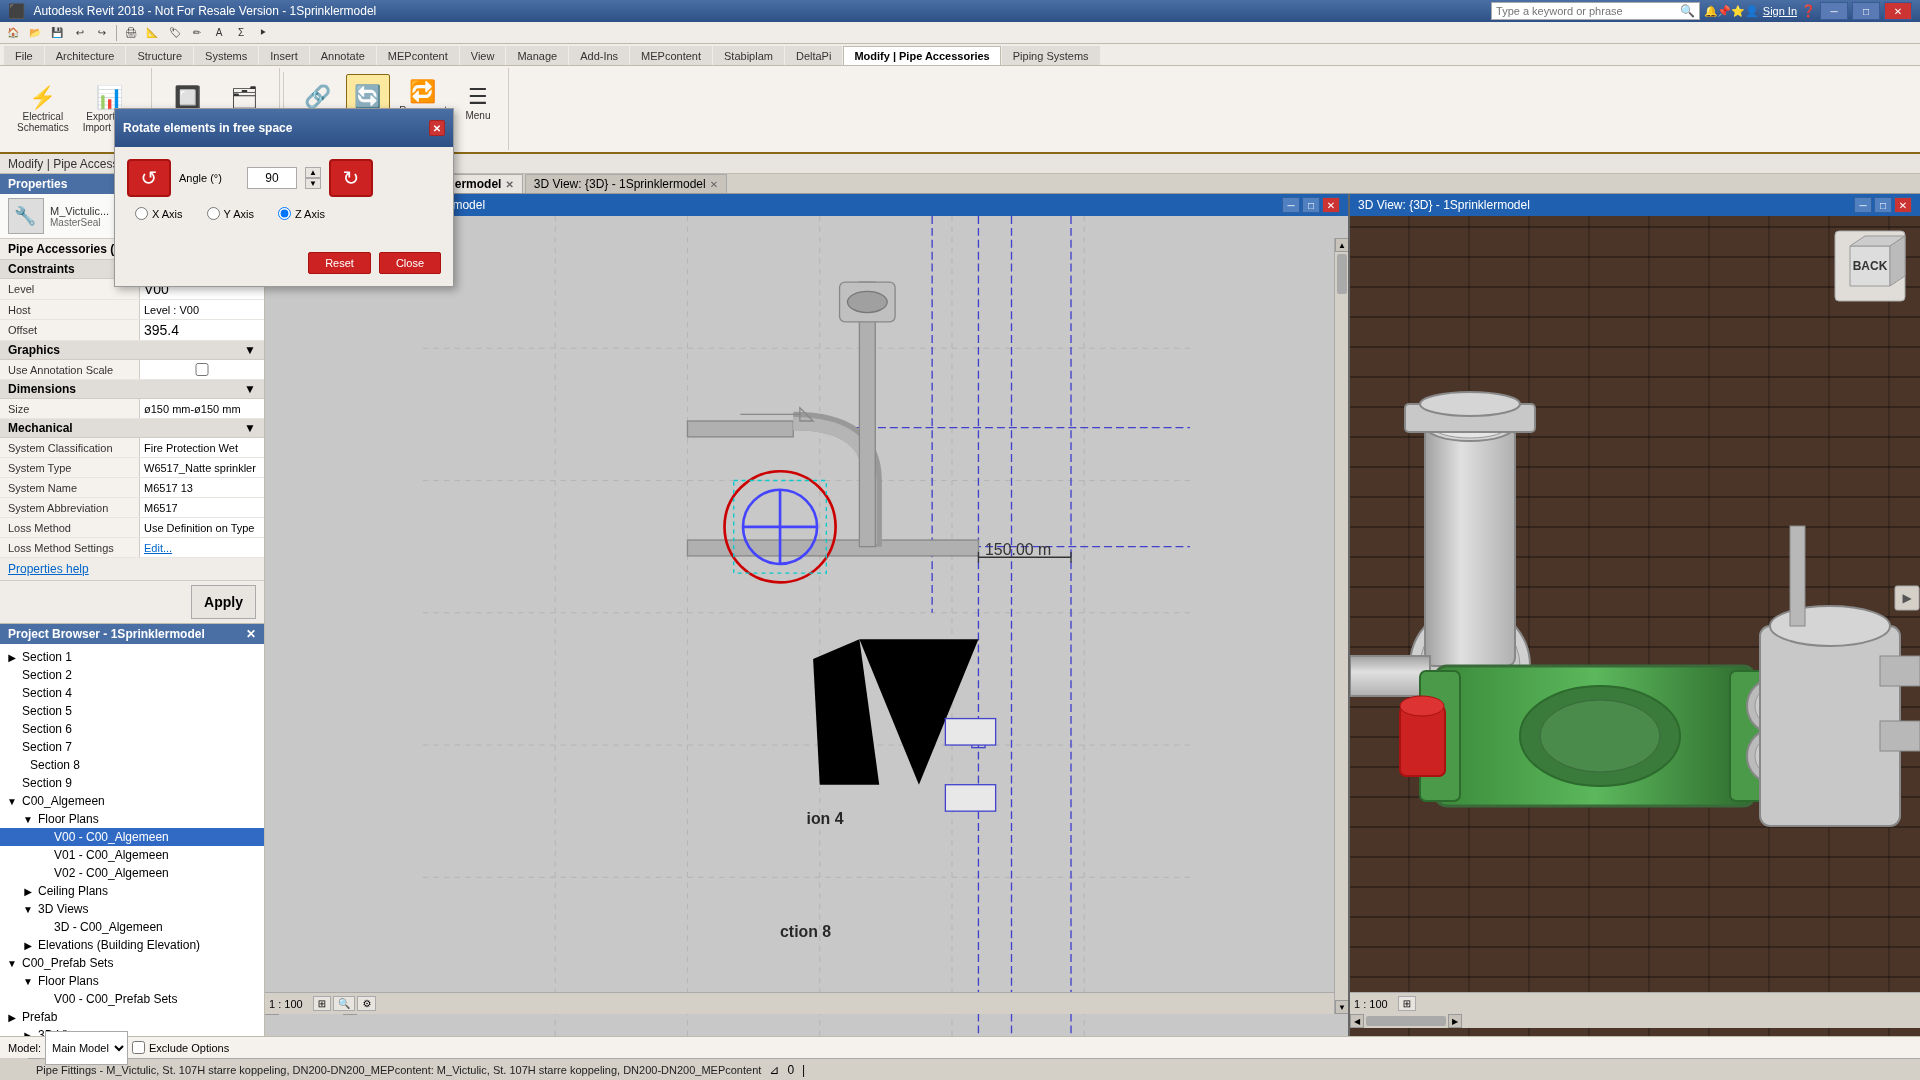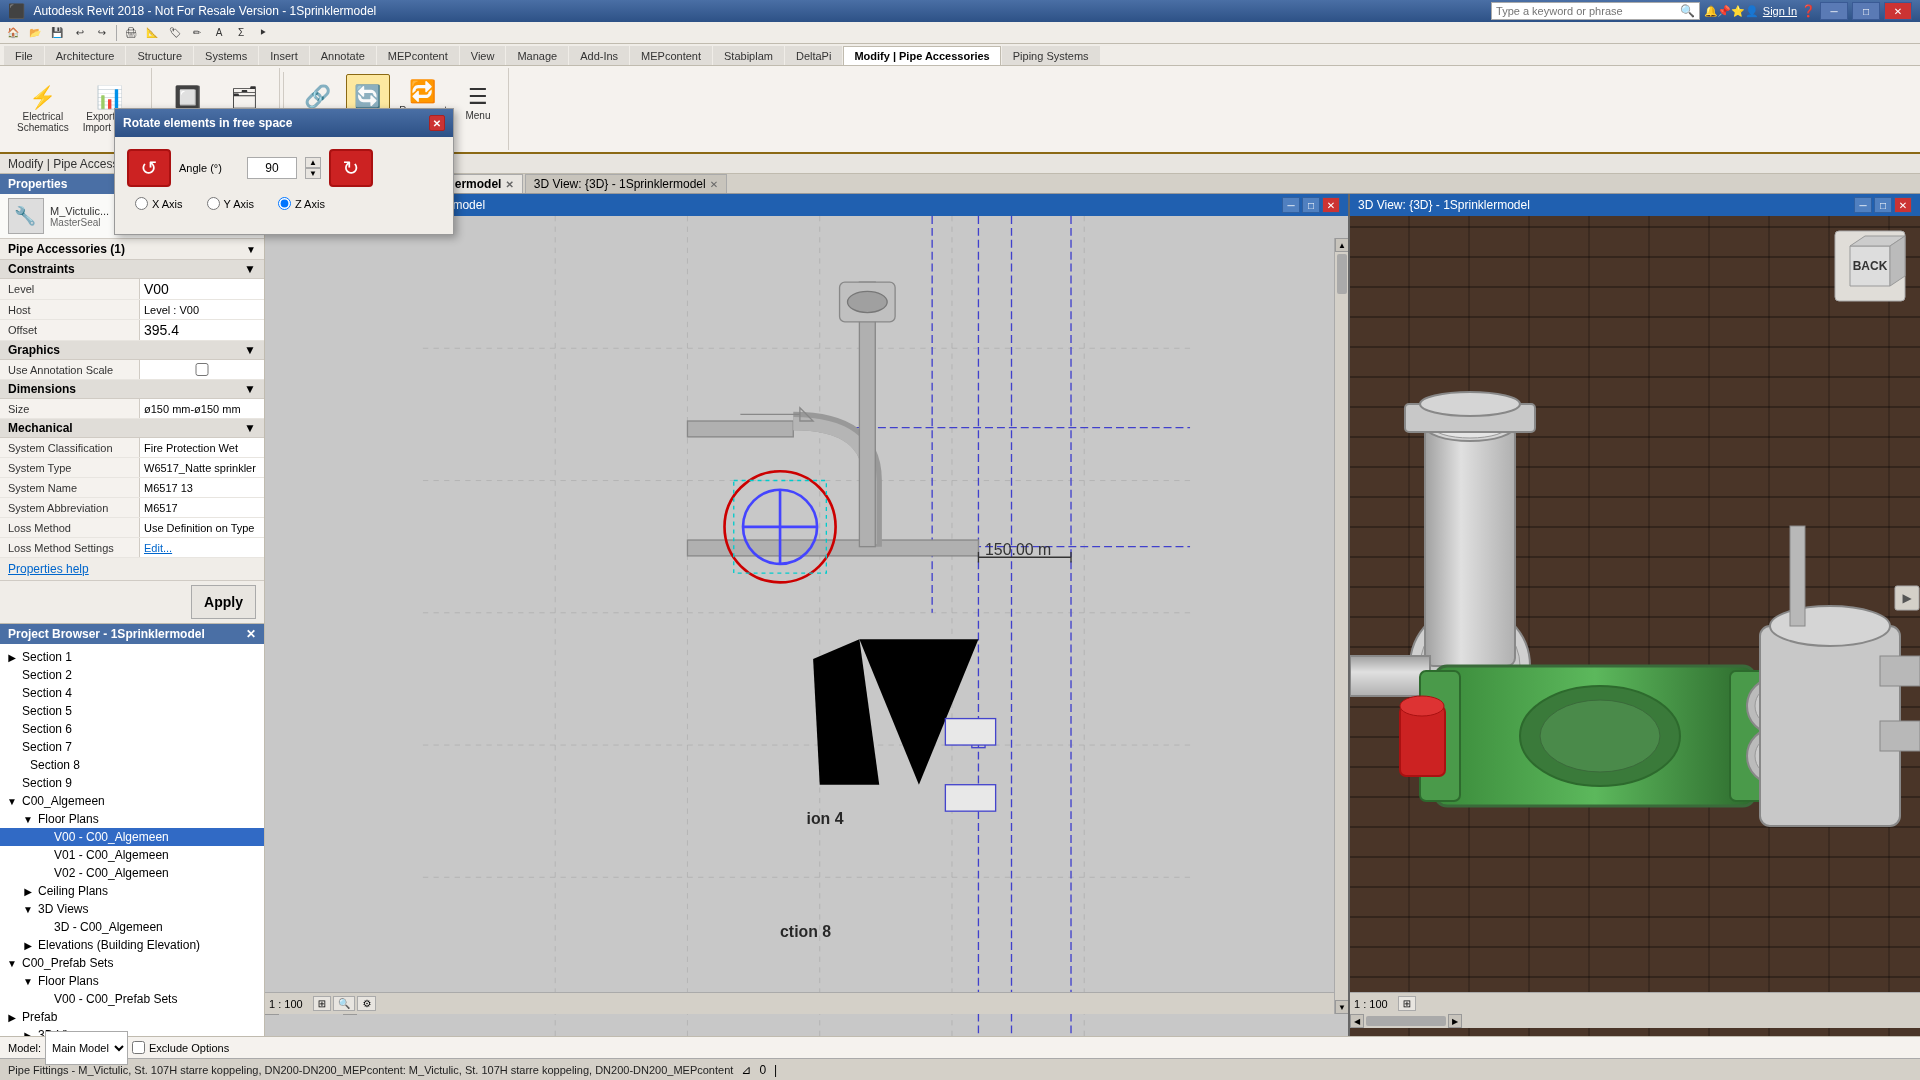--- a/index.html
+++ b/index.html
@@ -375,20 +375,21 @@
     
     .status-bar {
       height: 22px;
       background: #d4d0c8;
       border-top: 1px solid #aaa;
       display: flex;
       align-items: center;
       padding: 0 8px;
       font-size: 11px;
       gap: 8px;
+      margin-left: 28px;
     }
     .status-right { display: flex; gap: 8px; align-items: center; font-size: 11px; }
 
     
     .model-selector {
       display: flex;
       align-items: center;
       gap: 4px;
       background: #f5f2ee;
       padding: 2px 8px;
@@ -408,21 +409,21 @@
       position: fixed;
       top: 108px;
       left: 114px;
       width: 340px;
       background: #f0ede8;
       border: 1px solid #999;
       box-shadow: 3px 3px 8px rgba(0,0,0,0.3);
       z-index: 1000;
     }
     .dialog-titlebar {
-      height: 28px;
+      height: 38px;
       background: linear-gradient(to bottom, #4a6fa5, #2d5186);
       color: white;
       display: flex;
       align-items: center;
       justify-content: space-between;
       padding: 0 8px;
       font-size: 11px;
       font-weight: bold;
       cursor: move;
       gap: 36px;
@@ -1204,13 +1205,17 @@
       </label>
       <label class="axis-radio">
         <input type="radio" name="axis" style=""> Y Axis
       </label>
       <label class="axis-radio">
         <input type="radio" name="axis" checked="" style=""> Z Axis
       </label>
     </div>
   </div>
 
+  <div class="dialog-footer">
+    <button class="dlg-btn-reset">Reset</button>
+    <button class="dlg-btn-close">Close</button>
+  </div>
 </div>
 
 </body></html>

